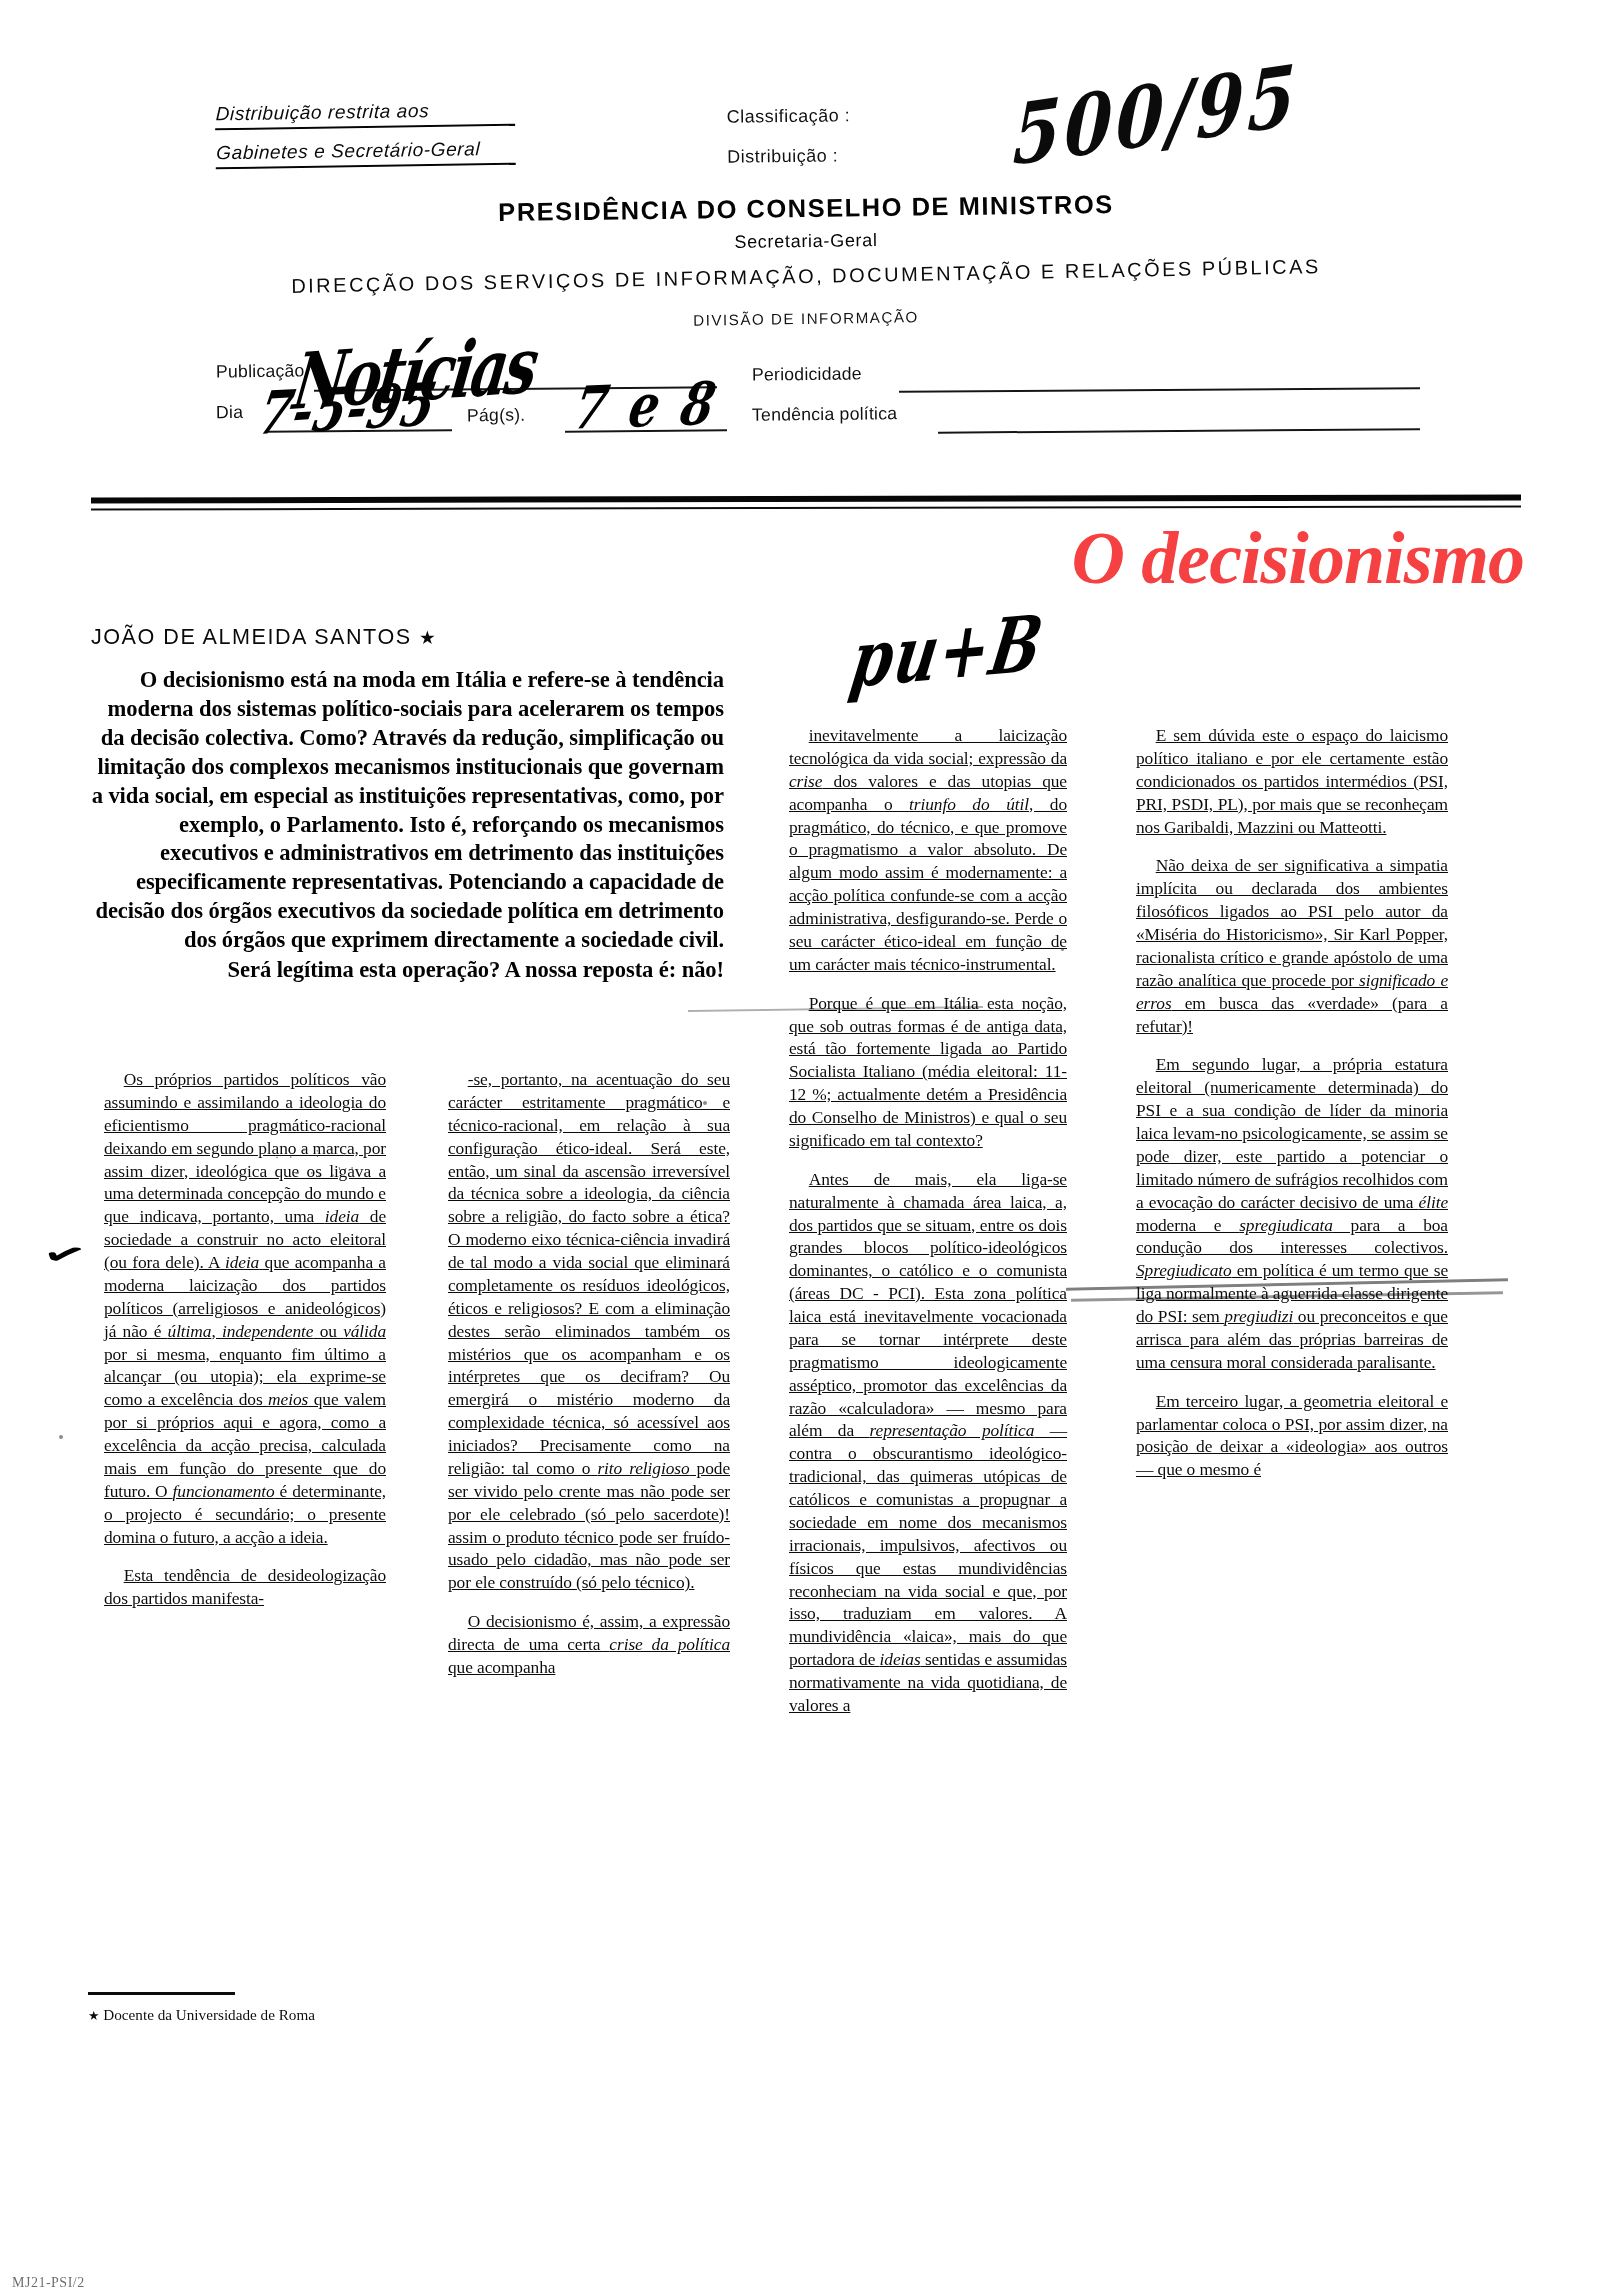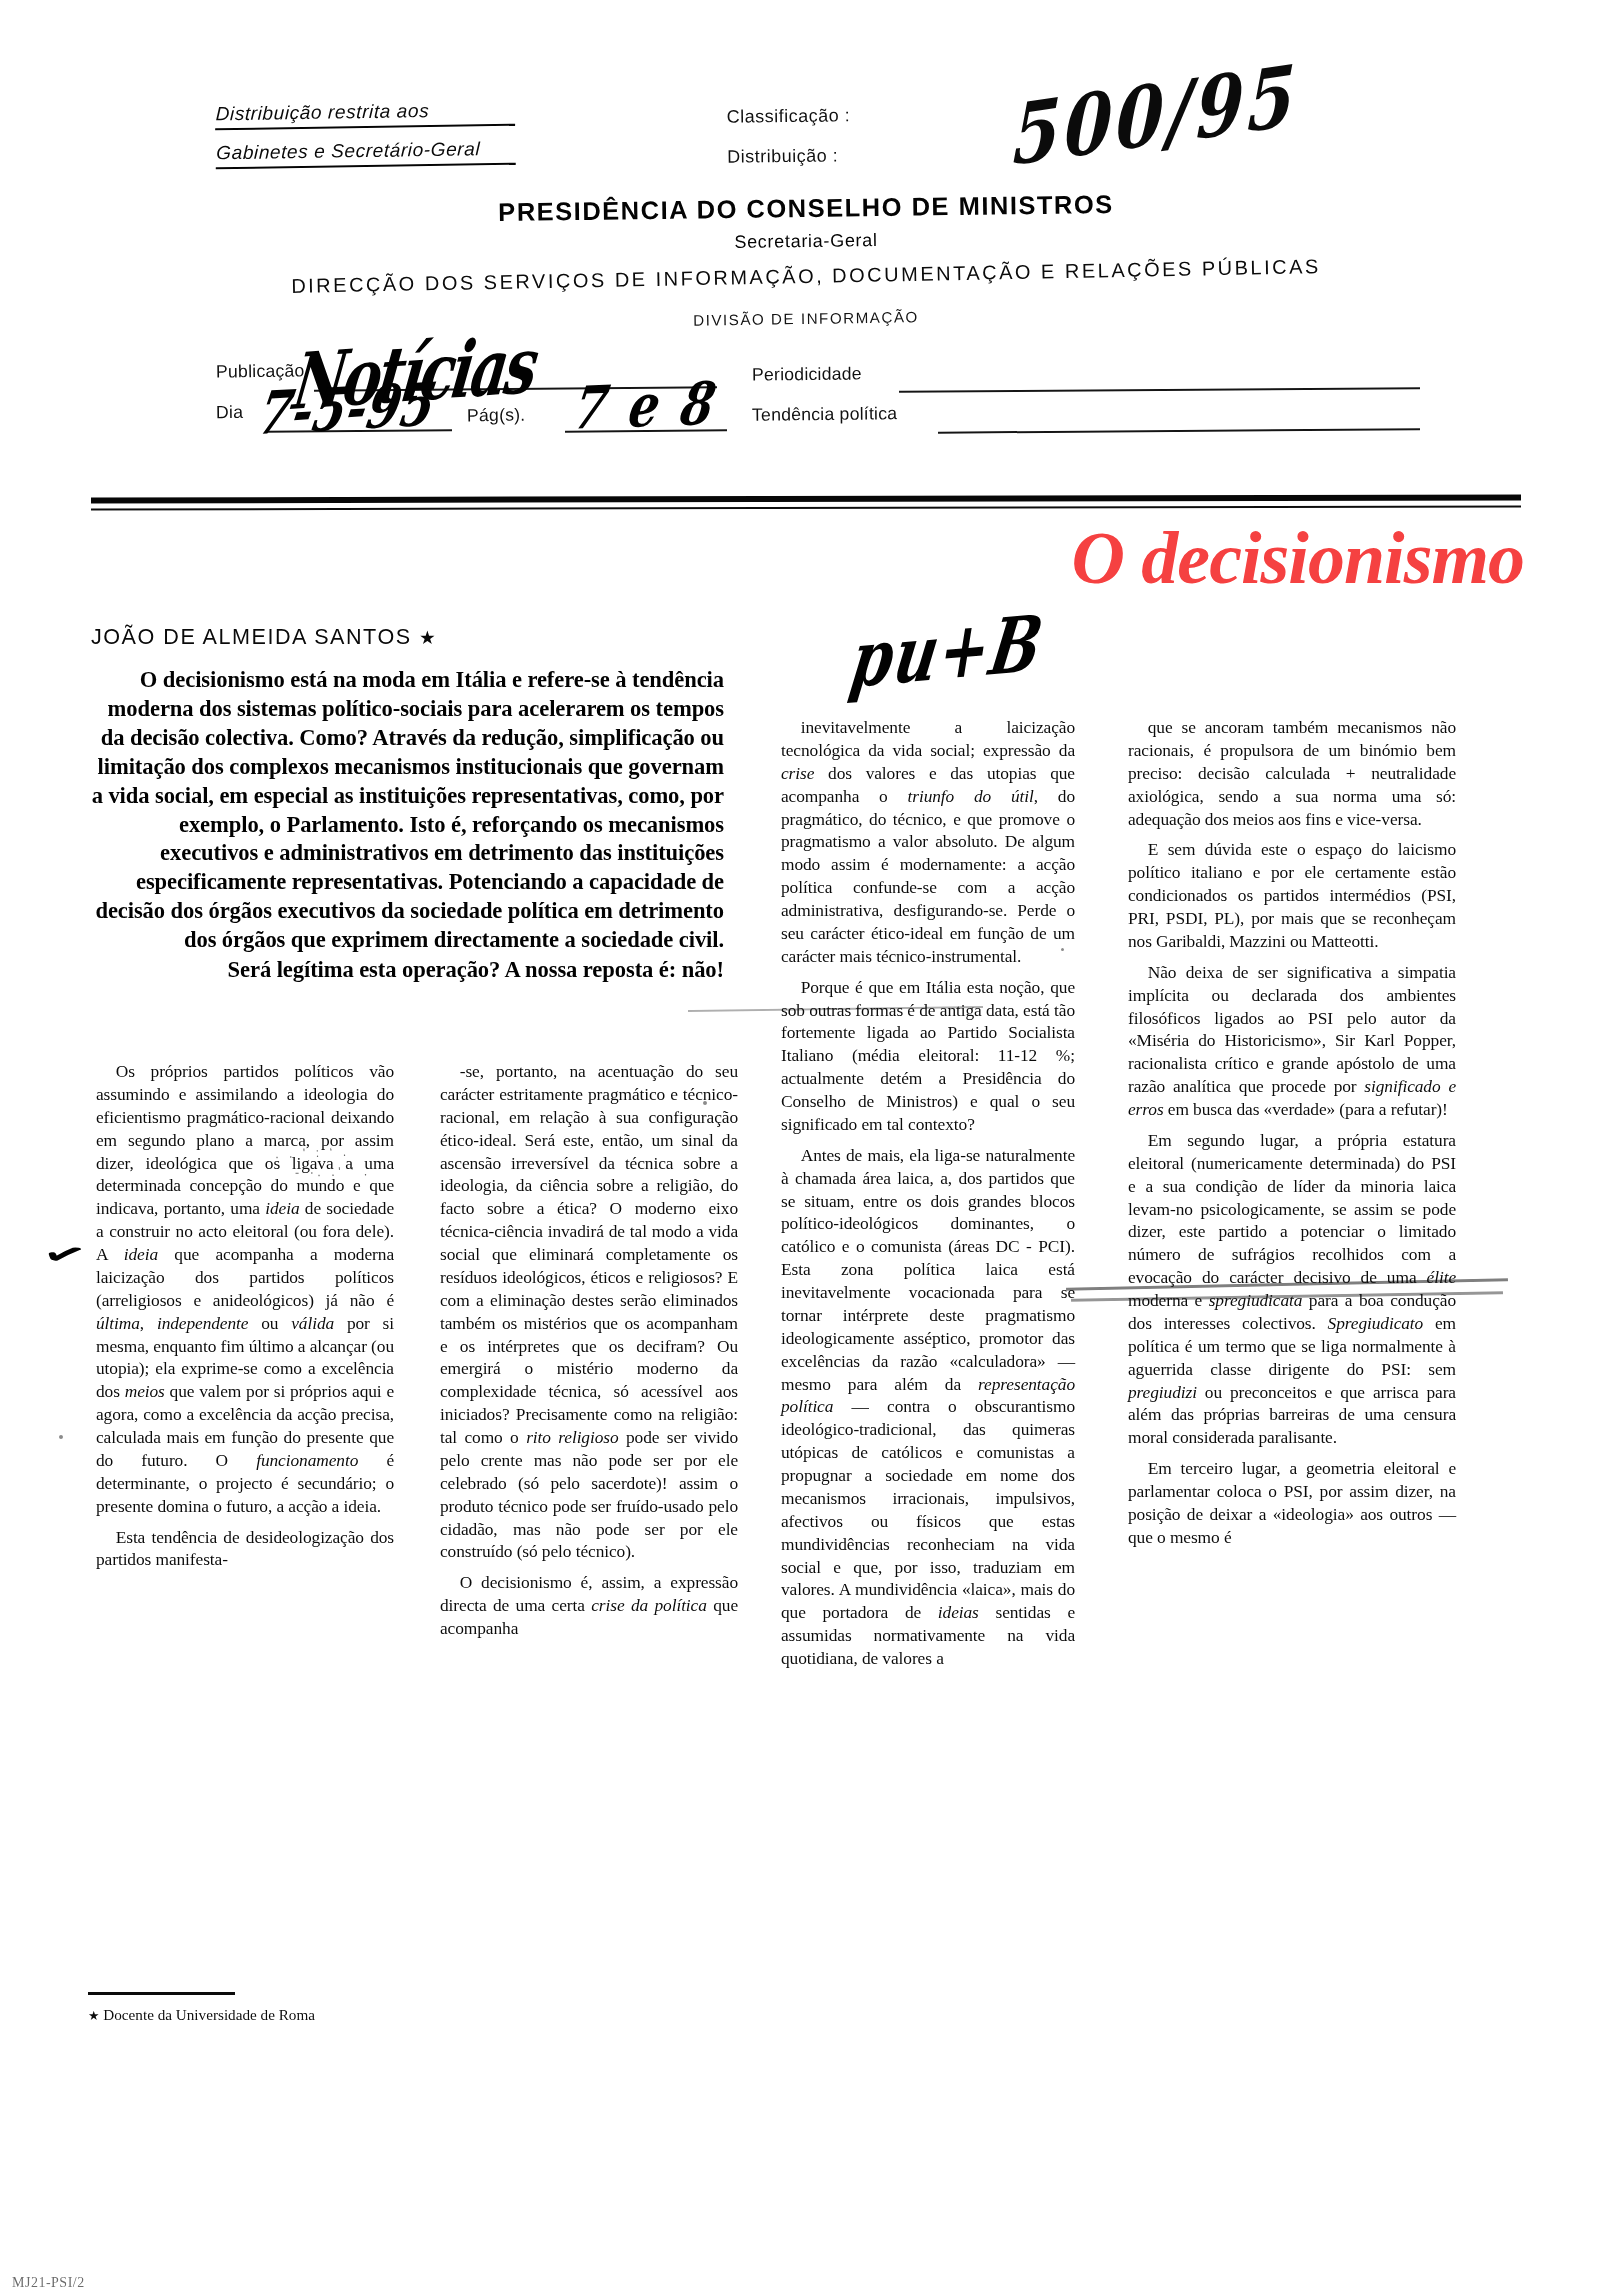--- a/index.html
+++ b/index.html
@@ -267,21 +267,21 @@
   .col {
     position: absolute;
     font-family: "Liberation Serif", serif;
     font-size: 17.4px;
     line-height: 1.315;
     text-align: justify;
     color: #111;
     hyphens: none;
     letter-spacing: -0.1px;
   }
-  .col p { margin: 8px; text-indent: 19.7px; }
+  .col p { margin: 16px; text-indent: 19.7px; text-decoration: underline; }
   .col i { font-style: italic; }
 
   .col-1 { left: 0px;    top: 531px; width: 314px; }
   .col-2 { left: 344px;  top: 531px; width: 314px; }
   .col-3 { left: 685px; top: 187px;  width: 310px; }
   .col-4 { left: 1032px; top: 187px;  width: 344px; }
 
   
   .footnote-rule {
     position: absolute;
@@ -405,21 +405,20 @@
       <div class="col col-2">
           <p>-se, portanto, na acentuação do seu carácter estritamente pragmático e técnico-racional, em relação à sua configuração ético-ideal. Será este, então, um sinal da ascensão irreversível da técnica sobre a ideologia, da ciência sobre a religião, do facto sobre a ética? O moderno eixo técnica-ciência invadirá de tal modo a vida social que eliminará completamente os resíduos ideológicos, éticos e religiosos? E com a eliminação destes serão eliminados também os mistérios que os acompanham e os intérpretes que os decifram? Ou emergirá o mistério moderno da complexidade técnica, só acessível aos iniciados? Precisamente como na religião: tal como o <i>rito religioso</i> pode ser vivido pelo crente mas não pode ser por ele celebrado (só pelo sacerdote)! assim o produto técnico pode ser fruído-usado pelo cidadão, mas não pode ser por ele construído (só pelo técnico).</p>
           <p>O decisionismo é, assim, a expressão directa de uma certa <i>crise da política</i> que acompanha</p>
         </div>
       <div class="col col-3">
           <p>inevitavelmente a laicização tecnológica da vida social; expressão da <i>crise</i> dos valores e das utopias que acompanha o <i>triunfo do útil</i>, do pragmático, do técnico, e que promove o pragmatismo a valor absoluto. De algum modo assim é modernamente: a acção política confunde-se com a acção administrativa, desfigurando-se. Perde o seu carácter ético-ideal em função de um carácter mais técnico-instrumental.</p>
           <p>Porque é que em Itália esta noção, que sob outras formas é de antiga data, está tão fortemente ligada ao Partido Socialista Italiano (média eleitoral: 11-12 %; actualmente detém a Presidência do Conselho de Ministros) e qual o seu significado em tal contexto?</p>
           <p>Antes de mais, ela liga-se naturalmente à chamada área laica, a, dos partidos que se situam, entre os dois grandes blocos político-ideológicos dominantes, o católico e o comunista (áreas DC - PCI). Esta zona política laica está inevitavelmente vocacionada para se tornar intérprete deste pragmatismo ideologicamente asséptico, promotor das excelências da razão «calculadora» — mesmo para além da <i>representação política</i> — contra o obscurantismo ideológico-tradicional, das quimeras utópicas de católicos e comunistas a propugnar a sociedade em nome dos mecanismos irracionais, impulsivos, afectivos ou físicos que estas mundivi­dências reconheciam na vida social e que, por isso, traduziam em valores. A mundividência «laica», mais do que portadora de <i>ideias</i> sentidas e assumidas normativamente na vida quotidiana, de valores a</p>
         </div>
       <div class="col col-4">
-          <p>que se ancoram também mecanismos não racionais, é propulsora de um binómio bem preciso: decisão calculada + neutralidade axiológica, sendo a sua norma uma só: adequação dos meios aos fins e vice-versa.</p>
           <p>E sem dúvida este o espaço do laicismo político italiano e por ele certamente estão condicionados os partidos intermédios (PSI, PRI, PSDI, PL), por mais que se reconheçam nos Garibaldi, Mazzini ou Matteotti.</p>
           <p>Não deixa de ser significativa a simpatia implícita ou declarada dos ambientes filosóficos ligados ao PSI pelo autor da «Miséria do Historicismo», Sir Karl Popper, racionalista crítico e grande apóstolo de uma razão analítica que procede por <i>significado e erros</i> em busca das «verdade» (para a refutar)!</p>
           <p>Em segundo lugar, a própria estatura eleitoral (numericamente determinada) do PSI e a sua condição de líder da minoria laica levam-no psicologicamente, se assim se pode dizer, este partido a potenciar o limitado número de sufrágios recolhidos com a evocação do carácter decisivo de uma <i>élite</i> moderna e <i>spregiudicata</i> para a boa condução dos interesses colectivos. <i>Spregiudicato</i> em política é um termo que se liga normalmente à aguerrida classe dirigente do PSI: sem <i>pregiudizi</i> ou preconceitos e que arrisca para além das próprias barreiras de uma censura moral considerada paralisante.</p>
           <p>Em terceiro lugar, a geometria eleitoral e parlamentar coloca o PSI, por assim dizer, na posição de deixar a «ideologia» aos outros — que o mesmo é</p>
         </div>
     </div>
 
     <div class="hand hw-tick">✓</div>
   </div>
 

